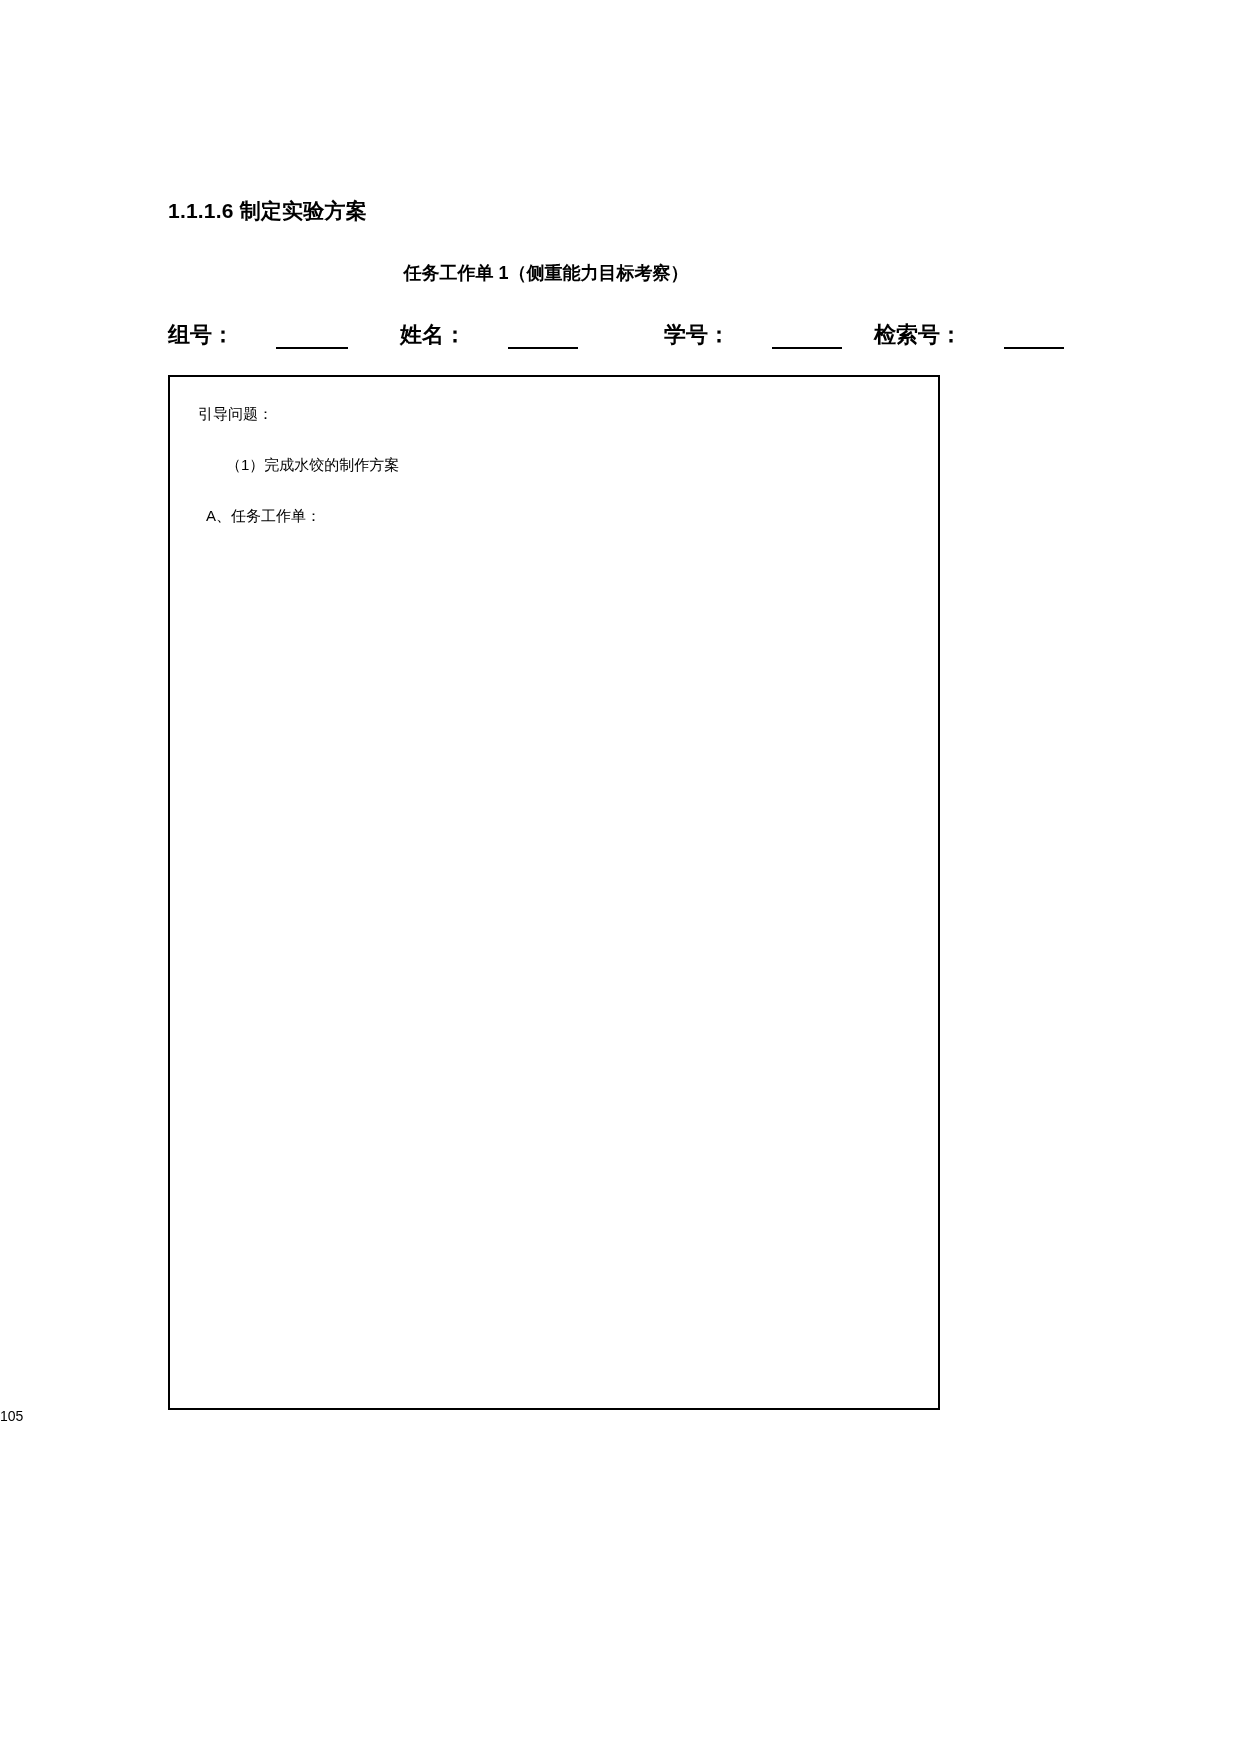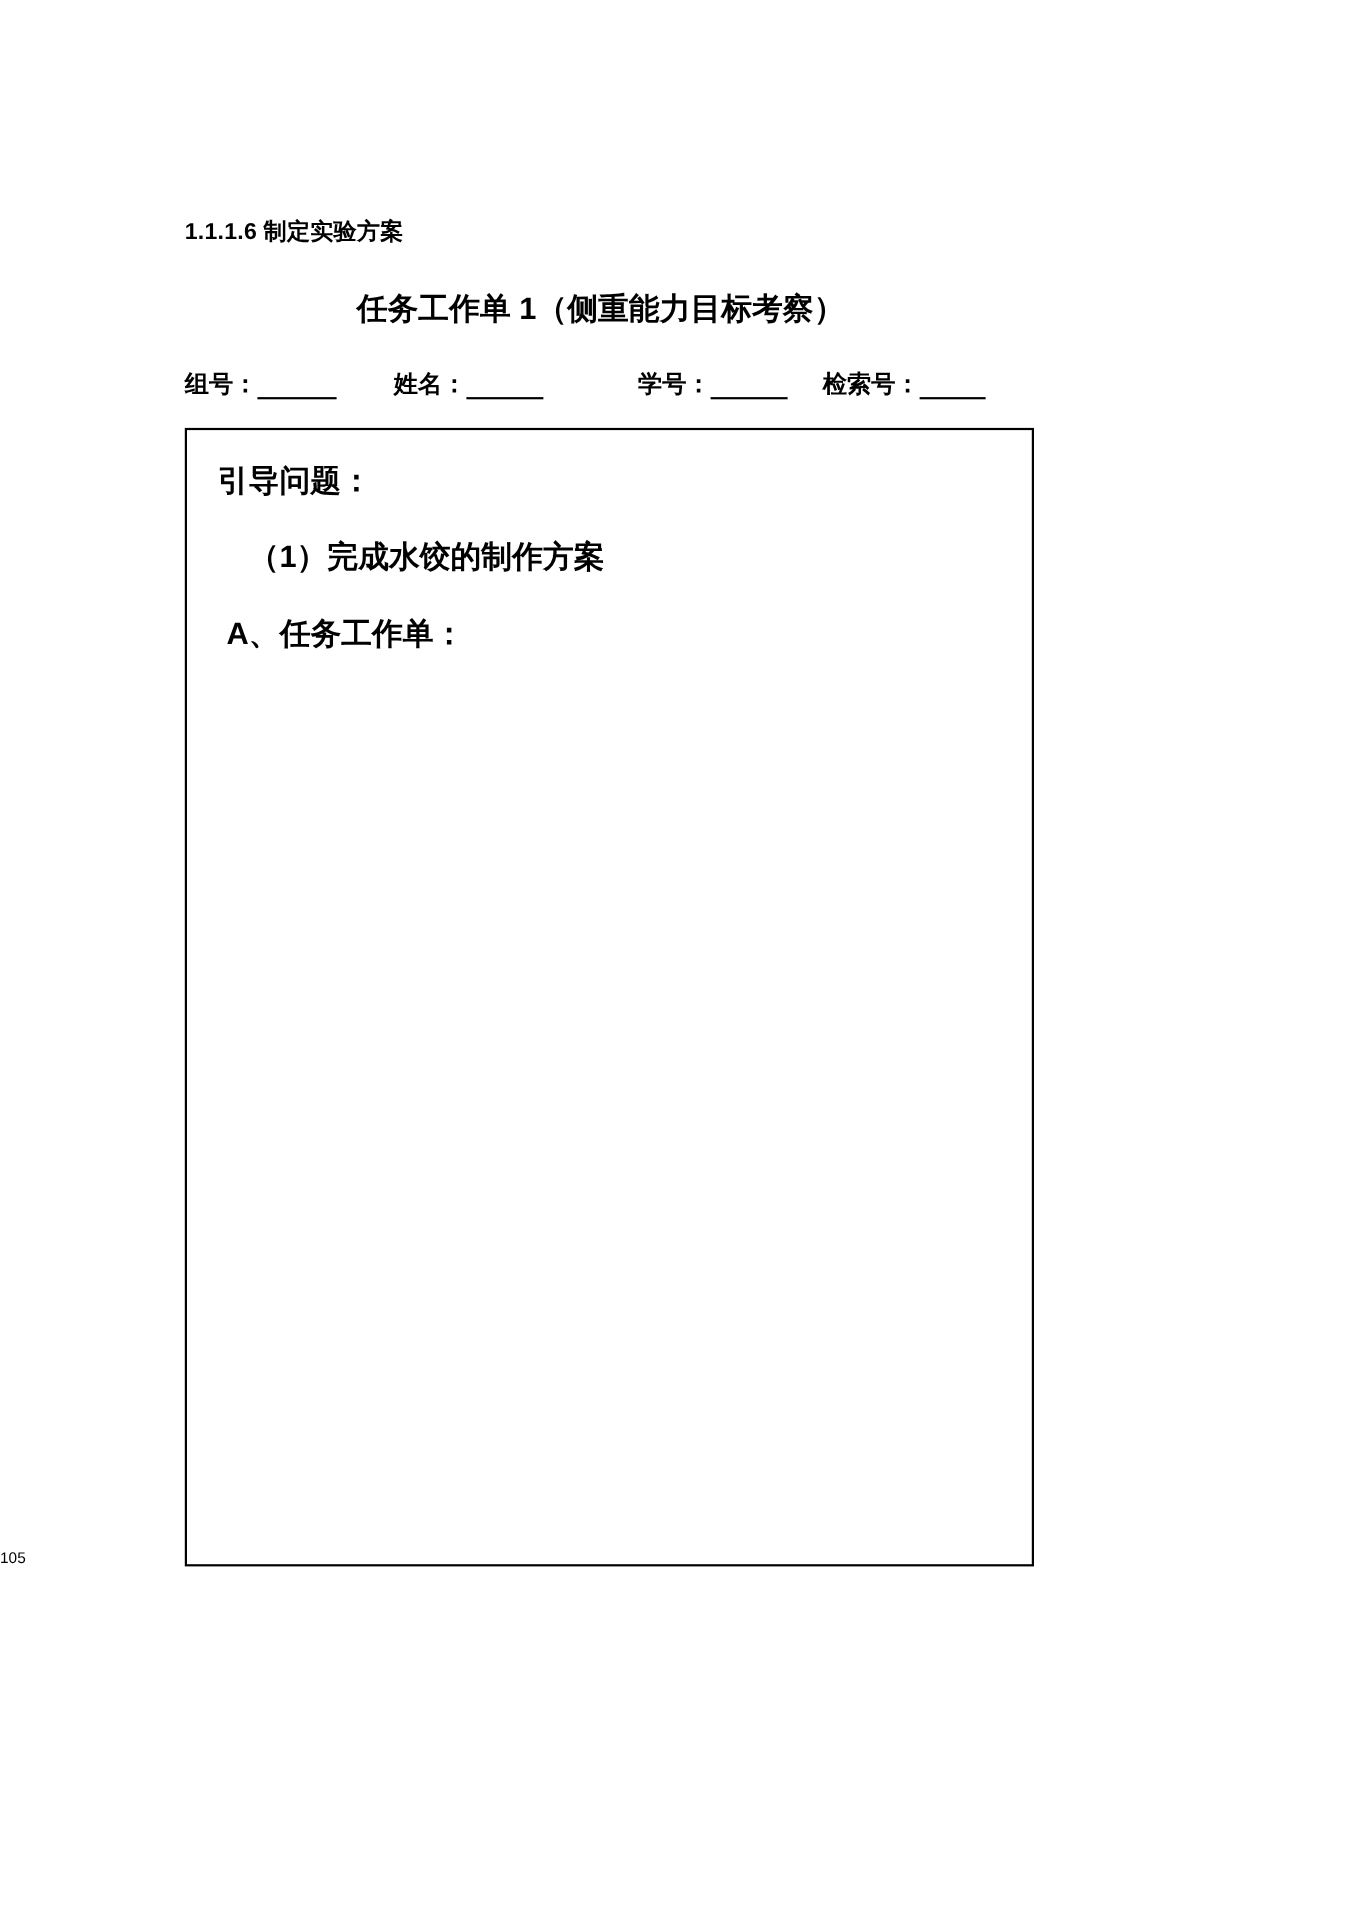--- a/index.html
+++ b/index.html
@@ -31,39 +31,40 @@
     width: 772px;
   }
   .heading {
     font-size: 21px;
     font-weight: bold;
     letter-spacing: 0.2px;
     margin: 0 0 36px 0;
     line-height: 1.4;
   }
   .subtitle {
-    font-size: 28px;
+    font-size: 18px;
     font-weight: bold;
     text-align: center;
     margin: 0 0 34px 0;
     line-height: 1.4;
     padding-right: 16px;
   }
   .fields-row {
     font-size: 22px;
     font-weight: bold;
     margin: 0 0 26px 0;
     display: flex;
     align-items: flex-end;
     white-space: nowrap;
     line-height: 1.3;
   }
   .field {
     display: inline-flex;
     align-items: flex-end;
+    gap: 42px;
   }
   .field-label {
     font-size: 22px;
     font-weight: bold;
   }
   .blank {
     display: inline-block;
     border-bottom: 2px solid #000;
     height: 20px;
   }
@@ -73,22 +74,22 @@
   .blank.w4 { width: 60px; }
 
   .answer-box {
     border: 2px solid #000;
     box-sizing: border-box;
     width: 772px;
     height: 1035px;
     padding: 26px 28px 0 28px;
   }
   .q-line {
-    font-size: 28px;
-    font-weight: bold;
+    font-size: 15px;
+    font-weight: normal;
     line-height: 1.4;
     margin: 0 0 30px 0;
   }
   .q-line.indent {
     padding-left: 4px;
     margin-left: 24px;
   }
   .q-line.sub {
     padding-left: 8px;
   }

